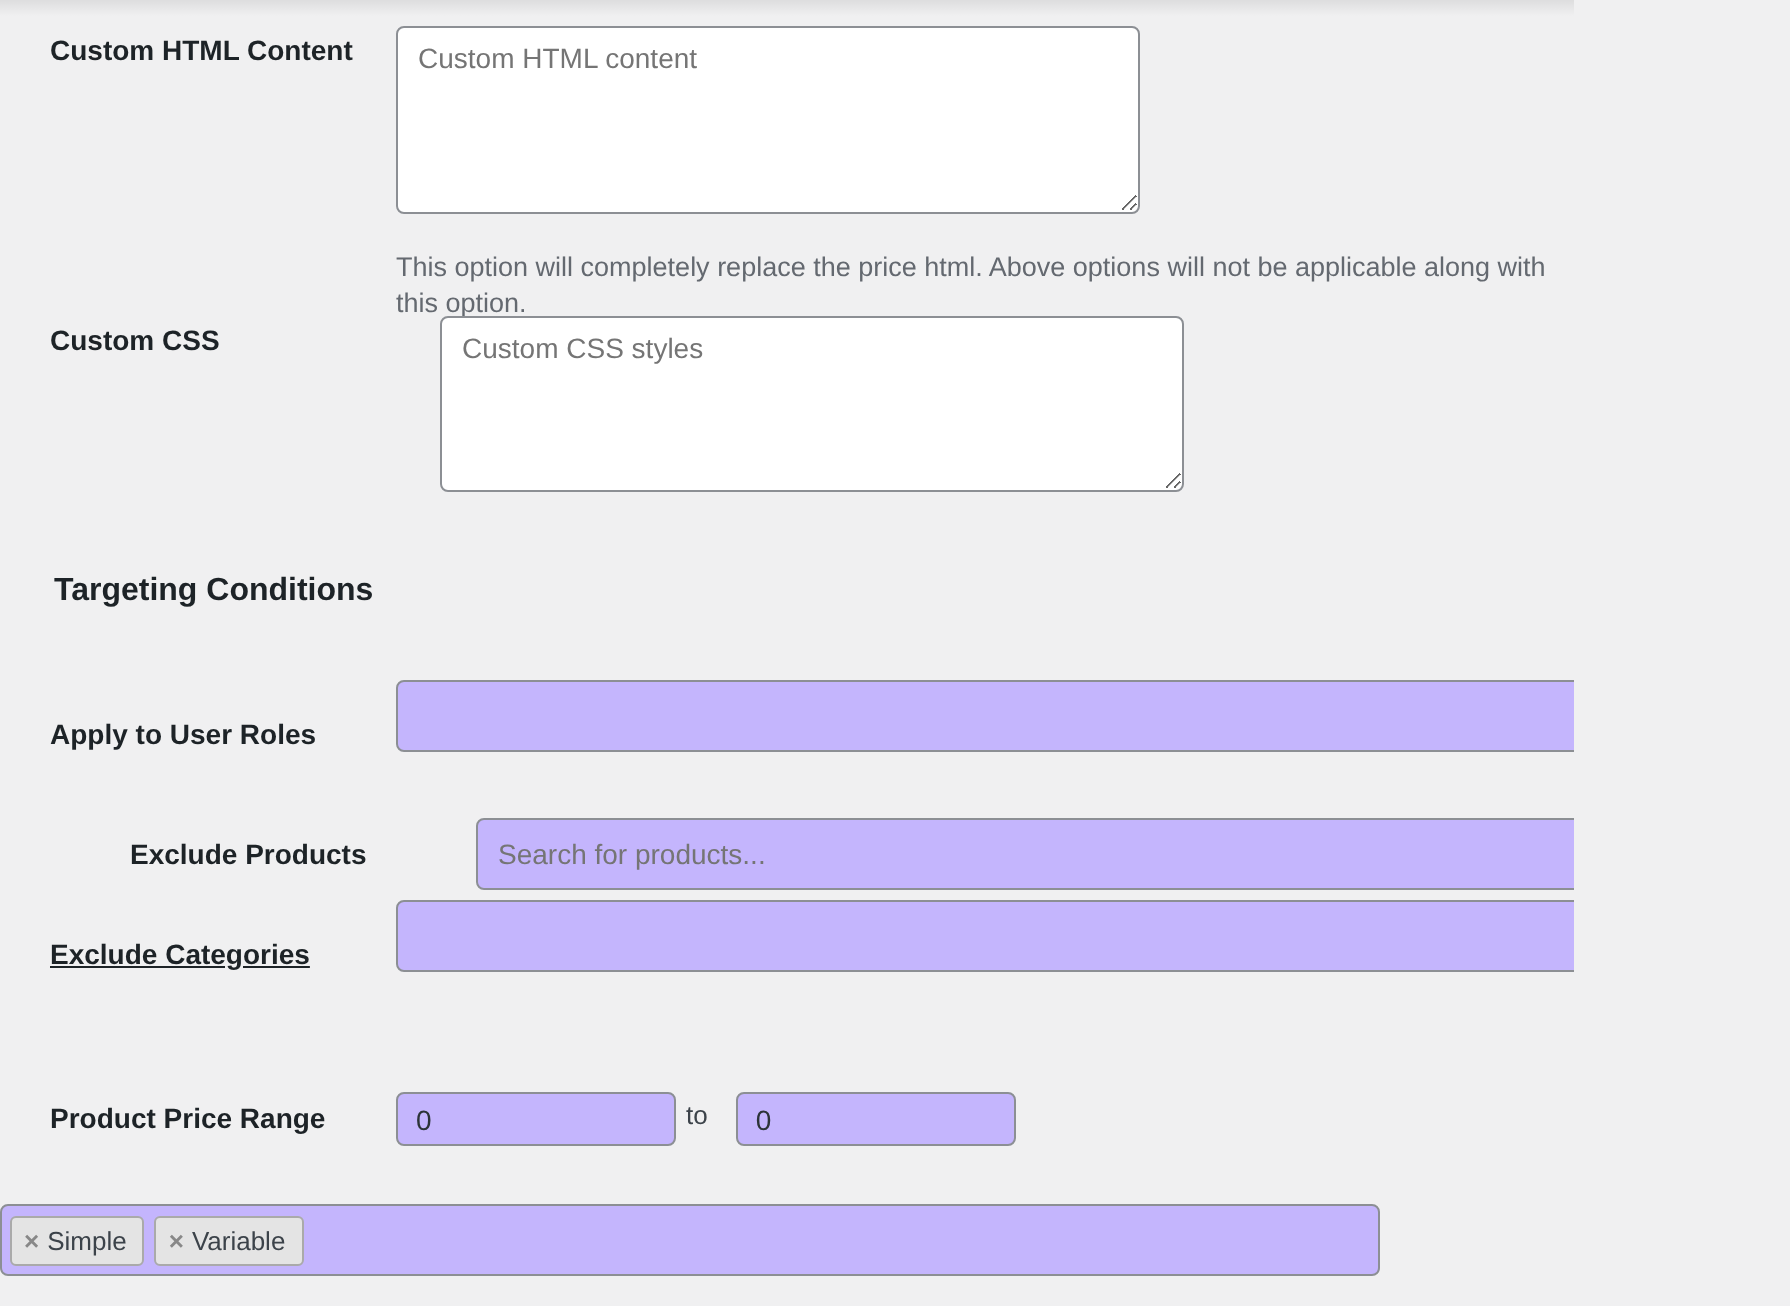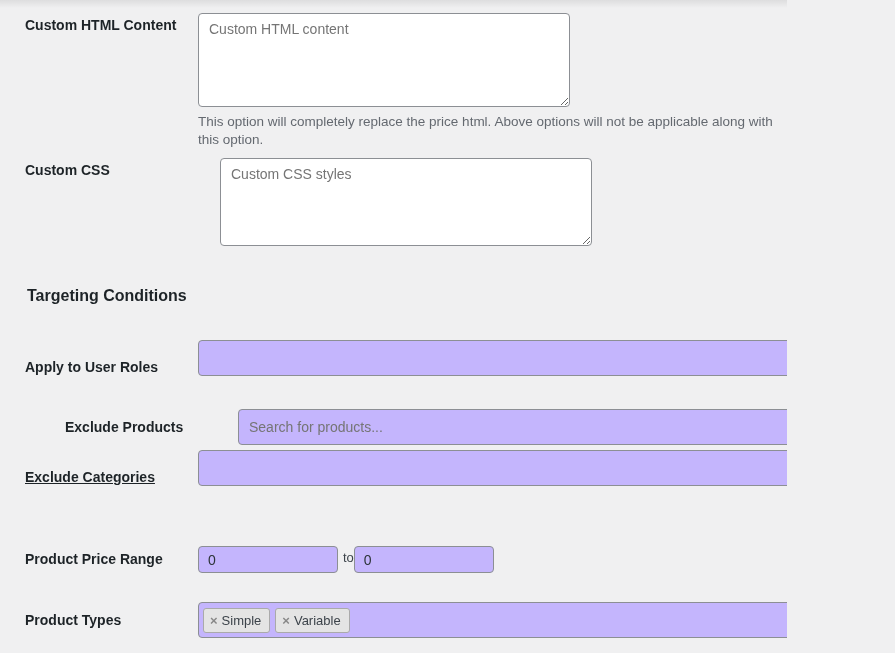--- a/index.html
+++ b/index.html
@@ -51,21 +51,21 @@
     font-size: 14px;
     color: #2c3338;
     resize: both;
     outline: none;
   }
   textarea.wp-textarea::placeholder { color: #757575; opacity: 1; }
   #custom-html-textarea { height: 94px; }
   #custom-css-textarea  { height: 88px; }
 
   .field-description {
-    margin-top: 6px;
+    margin-top: 18px;
     font-size: 13.5px;
     color: #646970;
     line-height: 18px;
     max-width: 670px;
   }
 
   .section-heading {
     position: absolute;
     left: 27px;
     font-size: 16px;
@@ -102,21 +102,21 @@
   .row-custom-css  { top: 158px; gap: 22px; }
   .heading-targeting { top: 287px; text-align: right; }
 
   .price-group { display: flex; align-items: center; }
   .price-input {
     width: 140px;
     height: 27px;
     padding: 0 9px;
   }
   .price-sep {
-    margin: 0 0 0 5px;
+    margin: 0 14px 0 5px;
     font-size: 13px;
     color: #3c434a;
     align-self: flex-start;
     padding-top: 4px;
   }
 
   .select-like.tags-field {
     width: 690px;
     height: 36px;
     display: flex;
@@ -195,21 +195,20 @@
     <div class="row-field">
       <div class="price-group">
         <input type="text" class="wp-input price-input" value="0" style="">
         <span class="price-sep">to</span>
         <input type="text" class="wp-input price-input" value="0" style="">
       </div>
     </div>
   </div>
 
   <div class="form-row row-product-types">
-    <div class="row-label">Product Types</div>
     <div class="row-field">
       <div class="select-like tags-field">
         <span class="tag-pill">
           <span class="tag-remove">×</span>
           <span>Simple</span>
         </span>
         <span class="tag-pill">
           <span class="tag-remove">×</span>
           <span>Variable</span>
         </span>

